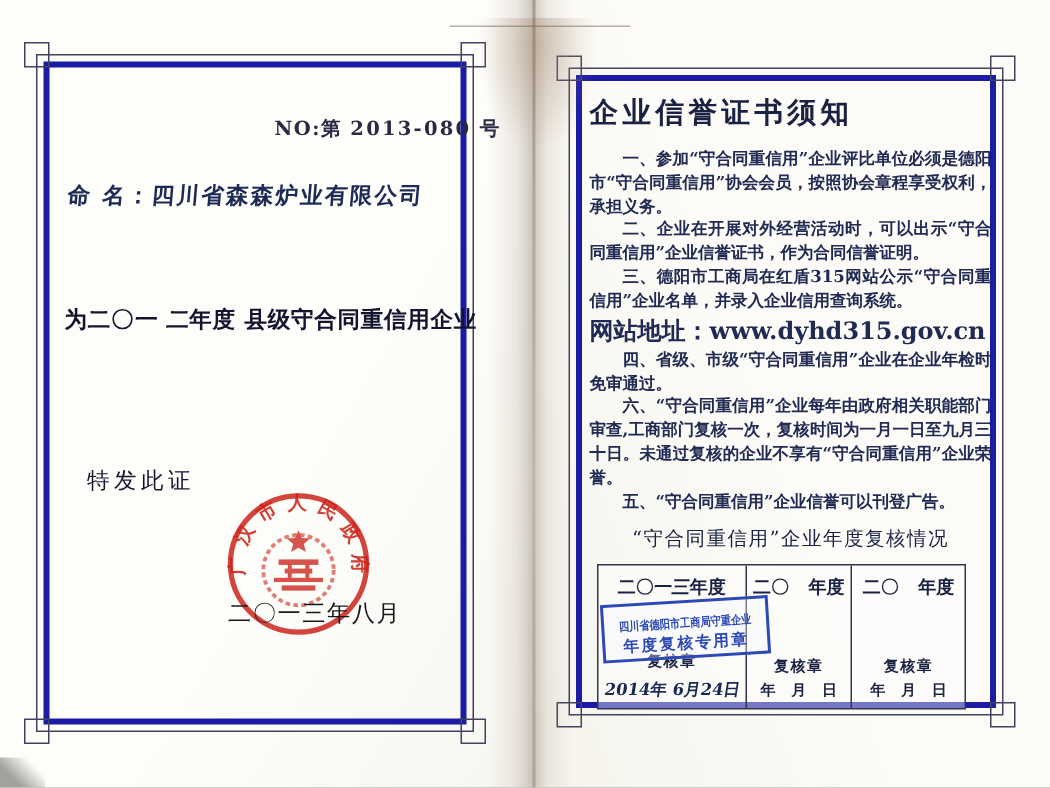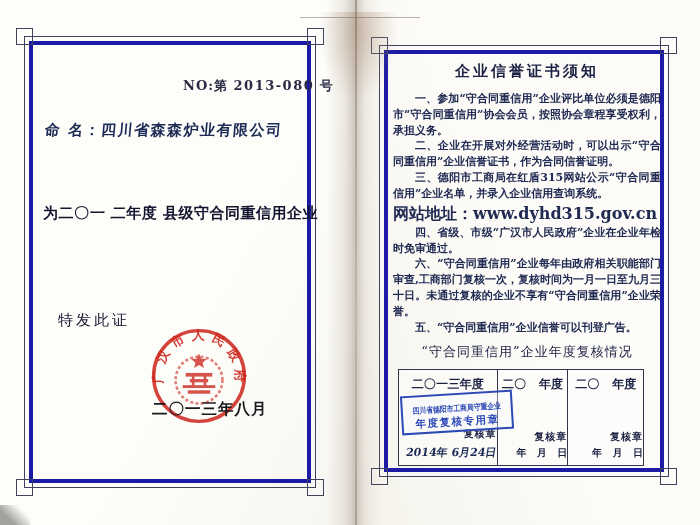--- a/index.html
+++ b/index.html
@@ -46,46 +46,46 @@
     font-size:15px; font-weight:bold; color:#1c2a55;
     transform:skewX(-5deg); letter-spacing:1.5px; }
   .award-line { position:absolute; left:43px; top:204px; z-index:6;
     font-size:15px; font-weight:bold; color:#14142f; letter-spacing:.5px; white-space:nowrap; }
   .hand { display:inline-block; transform:skewX(-8deg); font-weight:bold; }
   .issue-line { position:absolute; left:58px; top:311px; z-index:6;
     font-size:15px; font-weight:normal; color:#14142f; letter-spacing:3px; }
   .seal-svg { position:absolute; left:148px; top:325px; width:102px; height:102px;
     z-index:7; mix-blend-mode:multiply; filter:blur(.3px); }
   .date-line { position:absolute; left:152px; top:399px; z-index:8;
-    font-size:15.5px; font-weight:bold; color:#18181c; letter-spacing:1px; }
+    font-size:15.5px; font-weight:normal; color:#18181c; letter-spacing:1px; }
 
   
   .notice { position:absolute; left:393px; top:62px; width:268px; z-index:6; color:#202a52; }
-  .notice-title { text-align:center; font-size:15px; font-weight:bold; letter-spacing:3px;
+  .notice-title { text-align:left; font-size:19px; font-weight:bold; letter-spacing:3px;
     margin-bottom:10px; color:#1b2142; }
   .notice p { font-size:11px; line-height:1.44; font-weight:bold; text-align:justify;
     text-indent:2em; }
   .website-line { font-size:16px; line-height:1.44; font-weight:bold; }
   .review-title { text-align:center; font-size:13px; font-weight:normal; letter-spacing:1px;
     margin-top:7px; color:#1b2142; }
   .review-table { display:flex; width:246px; height:97px; margin:8px 0 0 5px;
     border:1.8px solid #34344a; background:rgba(255,255,255,.4); }
   .rcol { position:relative; height:100%; }
   .rcol + .rcol { border-left:1.8px solid #34344a; }
   .rcol-1 { width:40%; } .rcol-2 { width:29%; } .rcol-3 { width:31%; }
   .year-header { margin-top:6px; text-align:center; font-size:12px; font-weight:bold;
     color:#1b2142; white-space:nowrap; }
   .year-gap { display:inline-block; width:13px; }
   .review-stamp { position:absolute; left:2px; top:23px; z-index:2;
     border:2px solid #2c49b5; color:#2c49b5; padding:1px 2px; text-align:center;
     transform:rotate(-3.5deg); background:rgba(245,248,255,.35); }
   .review-stamp .l1 { font-size:8px; font-weight:bold; white-space:nowrap;
     display:inline-block; transform:scaleX(.85); transform-origin:center; letter-spacing:0; }
   .review-stamp .l2 { font-size:10.5px; font-weight:bold; letter-spacing:1.5px; white-space:nowrap; }
-  .cell-bottom { position:absolute; bottom:5px; left:0; right:0; text-align:right; }
+  .cell-bottom { position:absolute; bottom:5px; left:0; right:0; text-align:center; }
   .seal-label { font-size:10px; font-weight:bold; letter-spacing:1px; color:#1b2142; }
   .date-blank { font-size:10px; font-weight:bold; color:#1b2142; word-spacing:7px; margin-top:2px; }
   .date-filled { font-size:11px; font-weight:bold; color:#1a2a55;
     transform:skewX(-9deg); display:inline-block; margin-top:0; white-space:nowrap; }
 </style>
 </head>
 <body>
 
 <div class="page page-left"></div>
 <div class="page page-right"></div>
@@ -143,21 +143,21 @@
 </svg>
 
 <div class="date-line">二〇一三年八月</div>
 
 <div class="notice">
   <div class="notice-title">企业信誉证书须知</div>
   <p>一、参加“守合同重信用”企业评比单位必须是德阳市“守合同重信用”协会会员，按照协会章程享受权利，承担义务。</p>
   <p>二、企业在开展对外经营活动时，可以出示“守合同重信用”企业信誉证书，作为合同信誉证明。</p>
   <p>三、德阳市工商局在红盾315网站公示“守合同重信用”企业名单，并录入企业信用查询系统。</p>
   <div class="website-line">网站地址：www.dyhd315.gov.cn</div>
-  <p>四、省级、市级“广汉市人民政府”企业在企业年检时免审通过。</p>
+  <p>四、省级、市级“守合同重信用”企业在企业年检时免审通过。</p>
   <p>六、“守合同重信用”企业每年由政府相关职能部门审查,工商部门复核一次，复核时间为一月一日至九月三十日。未通过复核的企业不享有“守合同重信用”企业荣誉。</p>
   <p>五、“守合同重信用”企业信誉可以刊登广告。</p>
 
   <div class="review-title">“守合同重信用”企业年度复核情况</div>
 
   <div class="review-table">
     <div class="rcol rcol-1">
       <div class="year-header">
         <span>二〇</span><span class="hand">一三</span><span>年度</span>
       </div>

